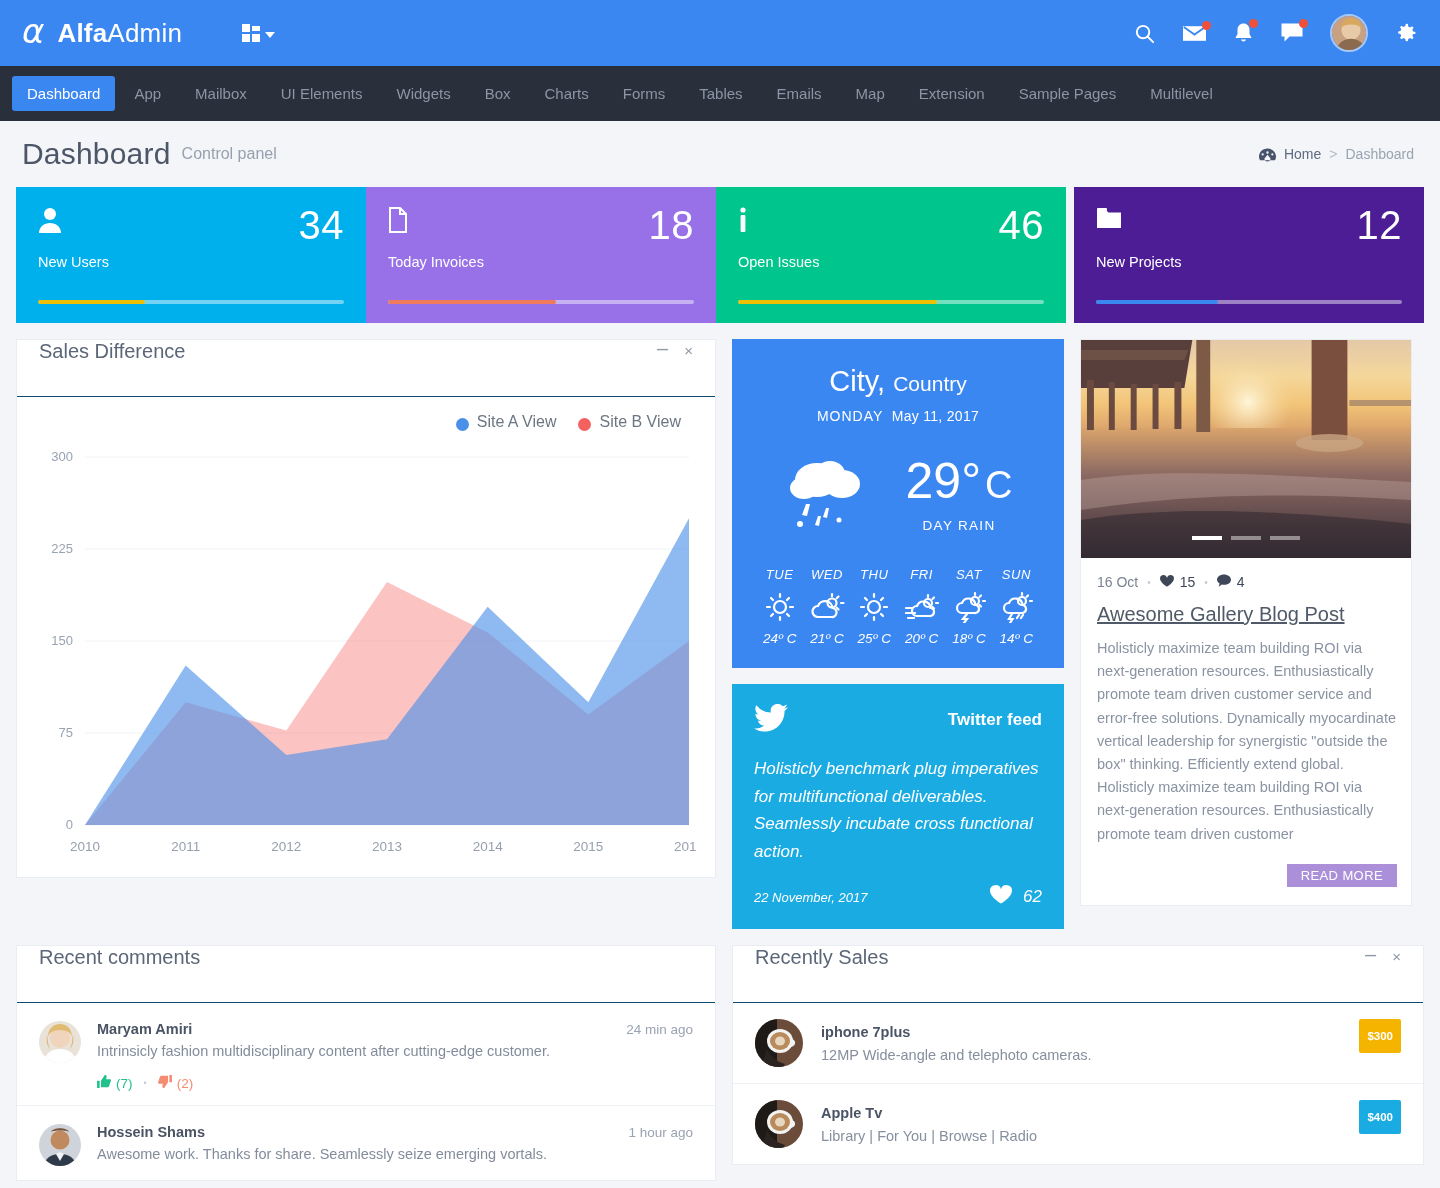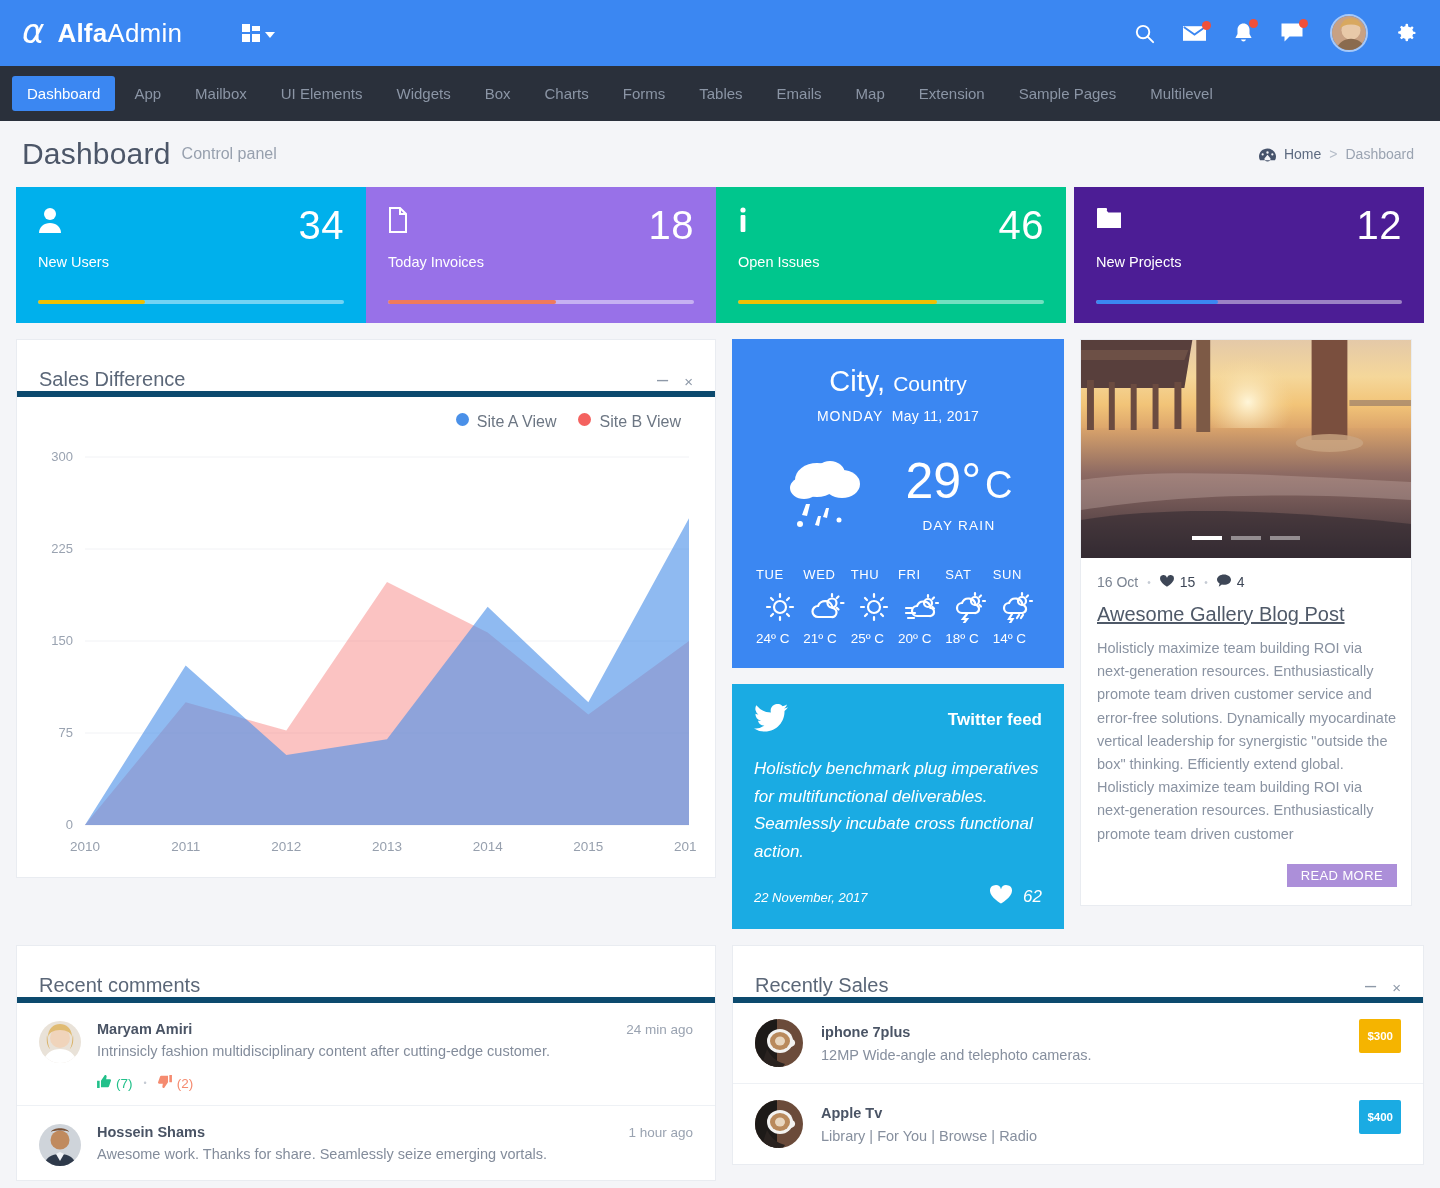--- a/index.html
+++ b/index.html
@@ -96,48 +96,48 @@
   }
   .stat .s-bar i { display: block; height: 100%; border-radius: 2px; }
 
   .main-row { display: flex; gap: 16px; margin-top: 16px; align-items: flex-start; }
   .col-left { width: 700px; flex: none; }
   .col-mid { width: 332px; flex: none; }
   .col-right { width: 332px; flex: none; }
 
   .card { background: #fff; border: 1px solid #e9ecf1; }
   .card-head {
-    height: 57px; display: flex; align-items: flex-end; padding: 0 22px;
-    border-bottom: 6px solid #0c4a6e;
+    height: 57px; display: flex; align-items: flex-start; padding: 0 22px;
+    border-bottom: 1px solid #0c4a6e;
   }
   .card-title { font-size: 20px; font-weight: 400; color: #5b6778; }
   .card-tools { margin-left: auto; display: flex; align-items: center; gap: 16px; }
   .ctool { color: #8e99a8; cursor: pointer; font-size: 15px; line-height: 1; }
   .ctool.minus { font-size: 20px; transform: translateY(-2px); }
 
   
   .chart-body { padding: 16px 20px 10px 20px; }
   .legend { display: flex; justify-content: flex-end; gap: 22px; padding-right: 14px; margin-bottom: 16px; }
-  .legend-item { display: flex; align-items: flex-start; gap: 8px; font-size: 16px; color: #6c7683; cursor: pointer; }
+  .legend-item { display: flex; align-items: flex-end; gap: 8px; font-size: 16px; color: #6c7683; cursor: pointer; }
   .legend-dot { width: 13px; height: 13px; border-radius: 50%; }
   .plot { position: relative; height: 420px; }
   .plot svg { display: block; }
 
   
   .weather { background: #3b87f2; color: #fff; padding: 26px 20px 22px; }
   .w-city { text-align: center; font-size: 29px; font-weight: 300; }
   .w-city b { font-weight: 400; }
   .w-city span { font-size: 21px; }
   .w-date { text-align: center; font-size: 14px; margin-top: 10px; letter-spacing: .3px; }
   .w-date .dw { letter-spacing: 1px; }
   .w-main { display: flex; align-items: flex-end; justify-content: center; gap: 30px; margin-top: 22px; }
   .w-temp { font-size: 50px; font-weight: 300; line-height: 1; }
   .w-temp-sub { text-align: center; font-size: 13.5px; letter-spacing: 1.3px; margin-top: 12px; }
   .w-forecast { display: flex; justify-content: space-between; margin-top: 34px; padding: 0 4px; }
-  .w-day { text-align: left; flex: 1; }
+  .w-day { text-align: center; flex: 1; font-style: italic; }
   .w-day-name { font-size: 13px; letter-spacing: .6px; }
   .w-day-ico { margin: 9px 0 8px; display: flex; justify-content: center; }
   .w-day-temp { font-size: 13.5px; }
 
   
   .twitter { background: #1aabe3; color: #fff; padding: 20px 22px 20px; margin-top: 16px; }
   .tw-head { display: flex; align-items: center; }
   .tw-title { margin-left: auto; font-weight: 700; font-size: 17px; }
   .tw-text { font-style: italic; font-size: 17px; line-height: 1.62; margin-top: 20px; font-weight: 300; }
   .tw-foot { display: flex; align-items: center; margin-top: 20px; }

